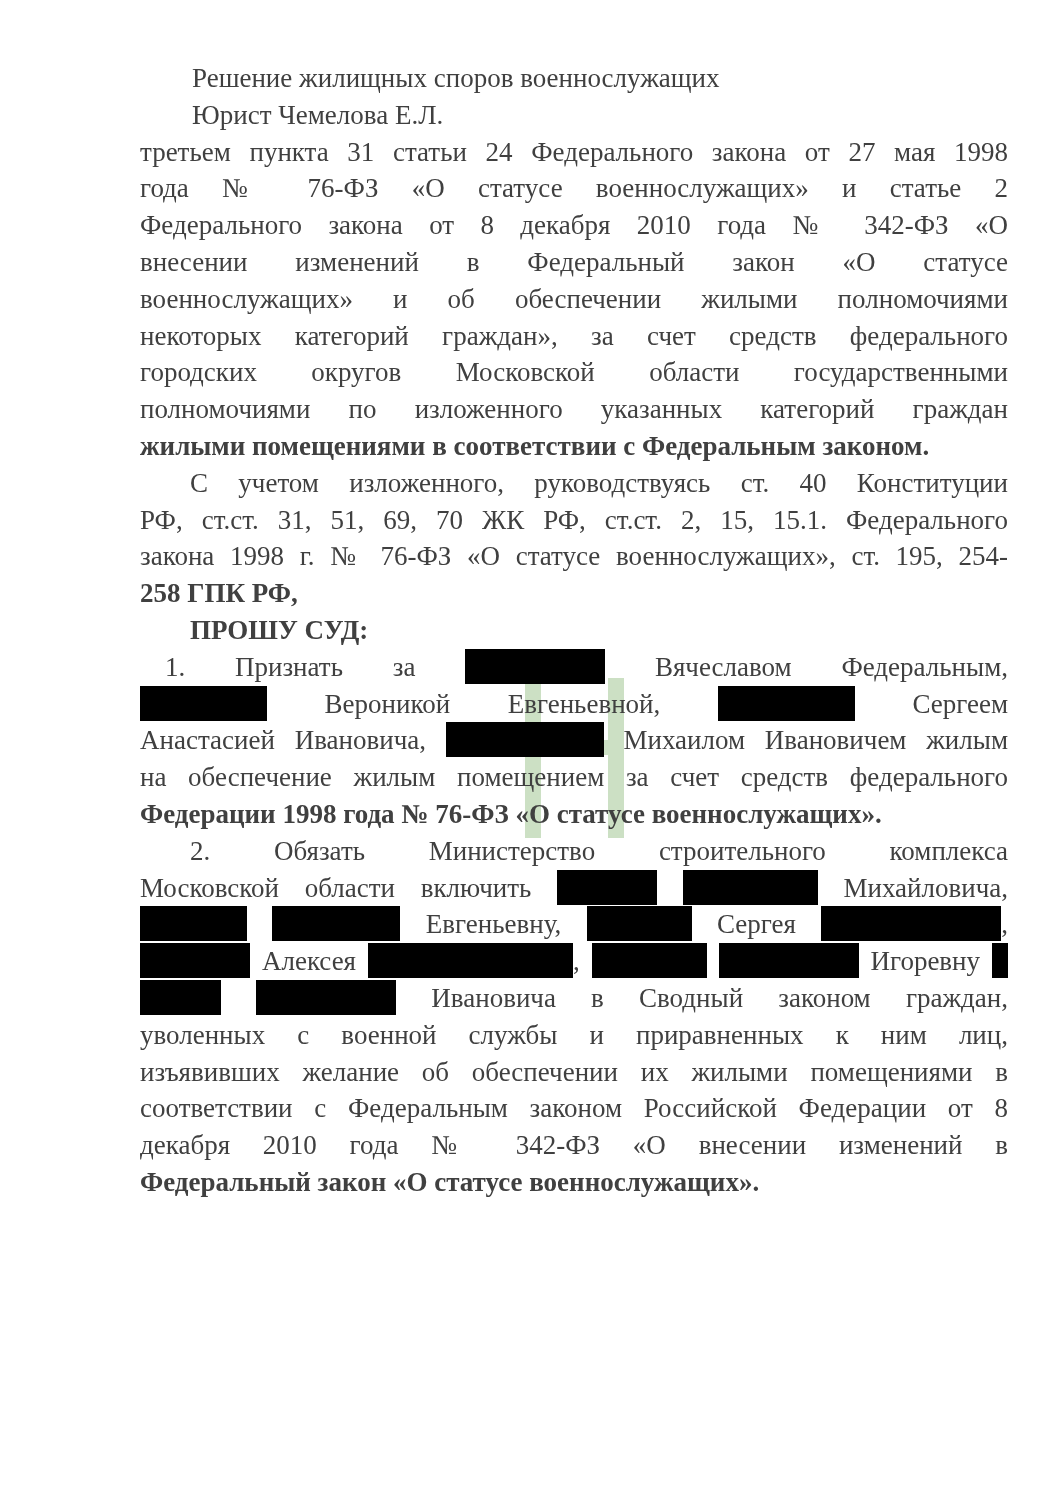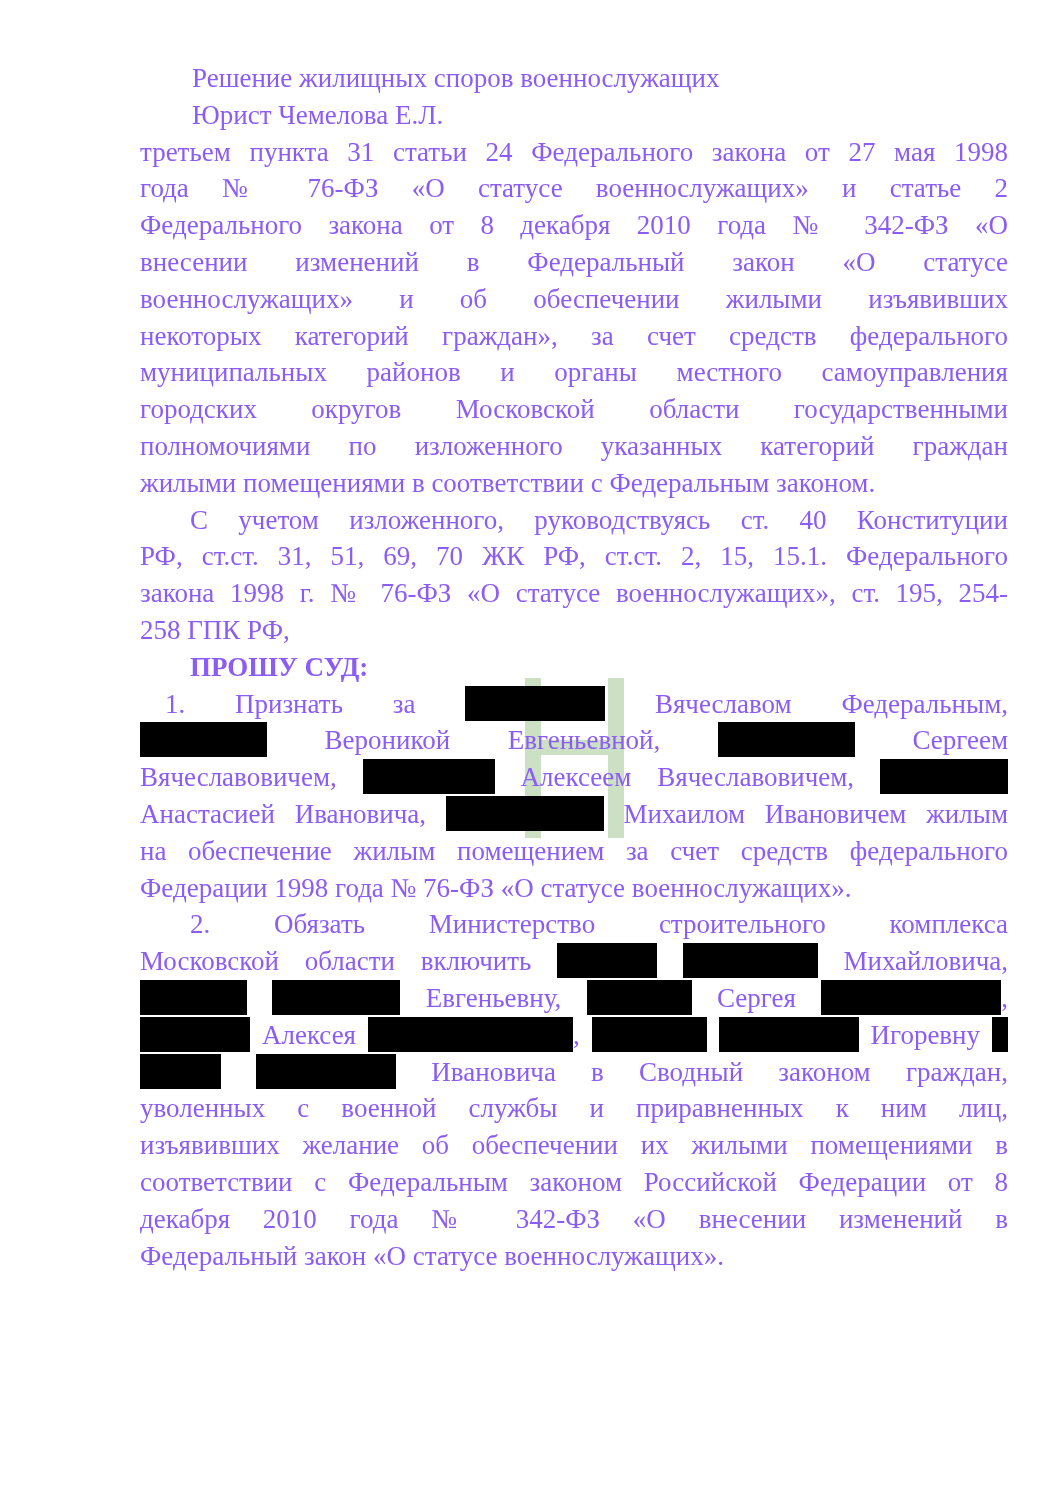--- a/index.html
+++ b/index.html
@@ -2,35 +2,35 @@
 <html><head>
 <meta charset="utf-8">
 <style>
   html,body{margin:0;padding:0;background:#ffffff;}
   .page{
     position:relative;
     width:1061px;height:1500px;
     background:#ffffff;
     overflow:hidden;
     font-family:"Liberation Serif","DejaVu Serif",serif;
-    color:#8b5cf6;
+    color:#404040;
   }
   
   .watermark{position:absolute;left:525px;top:678px;width:99px;height:160px;z-index:0;}
   .wm-bar{position:absolute;}
   .wm-left{left:0;top:0;width:16px;height:160px;}
   .wm-right{left:83px;top:0;width:16px;height:160px;}
   .wm-cross{left:0;top:62px;width:99px;height:15px;}
   
   .doc{
     position:absolute;left:140px;top:60px;width:868px;z-index:1;
     font-size:27px;line-height:36.8px;
   }
   .line{text-align:justify;text-align-last:justify;}
-  .line.last{text-align-last:left;}
+  .line.last{text-align-last:left;font-weight:bold;}
   .line.indent{text-indent:50px;}
   .line.indent-sm{text-indent:25px;}
   .line-left{text-align:left;padding-left:52px;}
   .heading{font-weight:bold;}
   .redact{
     display:inline-block;
     height:35px;
     background:#000000;
     vertical-align:-8px;
   }
@@ -50,40 +50,38 @@
     <div class="hdr">
       <div class="line-left">Решение жилищных споров военнослужащих</div>
       <div class="line-left">Юрист Чемелова Е.Л.</div>
     </div>
     <div id="document-body">
         <div class="para">
           <div class="line"><span>третьем пункта 31 статьи 24 Федерального закона от 27 мая 1998</span></div>
           <div class="line"><span>года № 76-ФЗ «О статусе военнослужащих» и статье 2</span></div>
           <div class="line"><span>Федерального закона от 8 декабря 2010 года № 342-ФЗ «О</span></div>
           <div class="line"><span>внесении изменений в Федеральный закон «О статусе</span></div>
-          <div class="line"><span>военнослужащих» и об обеспечении жилыми изъявивших</span></div>
+          <div class="line"><span>военнослужащих» и об обеспечении жилыми полномочиями</span></div>
           <div class="line"><span>некоторых категорий граждан», за счет средств федерального</span></div>
-          <div class="line"><span>муниципальных районов и органы местного самоуправления</span></div>
           <div class="line"><span>городских округов Московской области государственными</span></div>
           <div class="line"><span>полномочиями по изложенного указанных категорий граждан</span></div>
           <div class="line last"><span>жилыми помещениями в соответствии с Федеральным законом.</span></div>
         </div>
         <div class="para">
           <div class="line indent"><span>С учетом изложенного, руководствуясь ст. 40 Конституции</span></div>
           <div class="line"><span>РФ, ст.ст. 31, 51, 69, 70 ЖК РФ, ст.ст. 2, 15, 15.1. Федерального</span></div>
           <div class="line"><span>закона 1998 г. № 76-ФЗ «О статусе военнослужащих», ст. 195, 254-</span></div>
           <div class="line last"><span>258 ГПК РФ,</span></div>
         </div>
         <div class="para heading">
           <div class="line last indent"><span>ПРОШУ СУД:</span></div>
         </div>
         <div class="para">
           <div class="line indent-sm"><span>1.</span> <span>Признать</span> <span>за</span> <span class="redact" style="width: 140px; background: rgb(0, 0, 0);"></span> <span>Вячеславом</span> <span>Федеральным,</span></div>
           <div class="line"><span class="redact" style="width: 127px; background: rgb(0, 0, 0);"></span> <span>Вероникой</span> <span>Евгеньевной,</span> <span class="redact" style="width: 137px; background: rgb(0, 0, 0);"></span> <span>Сергеем</span></div>
-          <div class="line"><span>Вячеславовичем,</span> <span class="redact" style="width: 132px; background: rgb(0, 0, 0);"></span> <span>Алексеем</span> <span>Вячеславовичем,</span> <span class="redact" style="width: 128px; background: rgb(0, 0, 0);"></span></div>
           <div class="line"><span>Анастасией</span> <span>Ивановича,</span> <span class="redact" style="width: 158px; background: rgb(0, 0, 0);"></span> <span>Михаилом</span> <span>Ивановичем</span> <span>жилым</span></div>
           <div class="line"><span>на обеспечение жилым помещением за счет средств федерального</span></div>
           <div class="line last"><span>Федерации 1998 года № 76-ФЗ «О статусе военнослужащих».</span></div>
         </div>
         <div class="para">
           <div class="line indent"><span>2.</span> <span>Обязать</span> <span>Министерство</span> <span>строительного</span> <span>комплекса</span></div>
           <div class="line"><span>Московской</span> <span>области</span> <span>включить</span> <span class="redact" style="width: 100px; background: rgb(0, 0, 0);"></span> <span class="redact" style="width: 135px; background: rgb(0, 0, 0);"></span> <span>Михайловича,</span></div>
           <div class="line"><span class="redact" style="width: 107px; background: rgb(0, 0, 0);"></span> <span class="redact" style="width: 128px; background: rgb(0, 0, 0);"></span> <span>Евгеньевну,</span> <span class="redact" style="width: 105px; background: rgb(0, 0, 0);"></span> <span>Сергея</span> <span class="redact" style="width: 180px; background: rgb(0, 0, 0);"></span><span>,</span></div>
           <div class="line"><span class="redact" style="width: 110px; background: rgb(0, 0, 0);"></span> <span>Алексея</span> <span class="redact" style="width: 205px; background: rgb(0, 0, 0);"></span><span>,</span> <span class="redact" style="width: 115px; background: rgb(0, 0, 0);"></span> <span class="redact" style="width: 140px; background: rgb(0, 0, 0);"></span> <span>Игоревну</span> <span class="redact" style="width: 16px; background: rgb(0, 0, 0);"></span></div>
           <div class="line"><span class="redact" style="width: 81px; background: rgb(0, 0, 0);"></span> <span class="redact" style="width: 140px; background: rgb(0, 0, 0);"></span> <span>Ивановича</span> <span>в</span> <span>Сводный</span> <span>законом</span> <span>граждан,</span></div>

